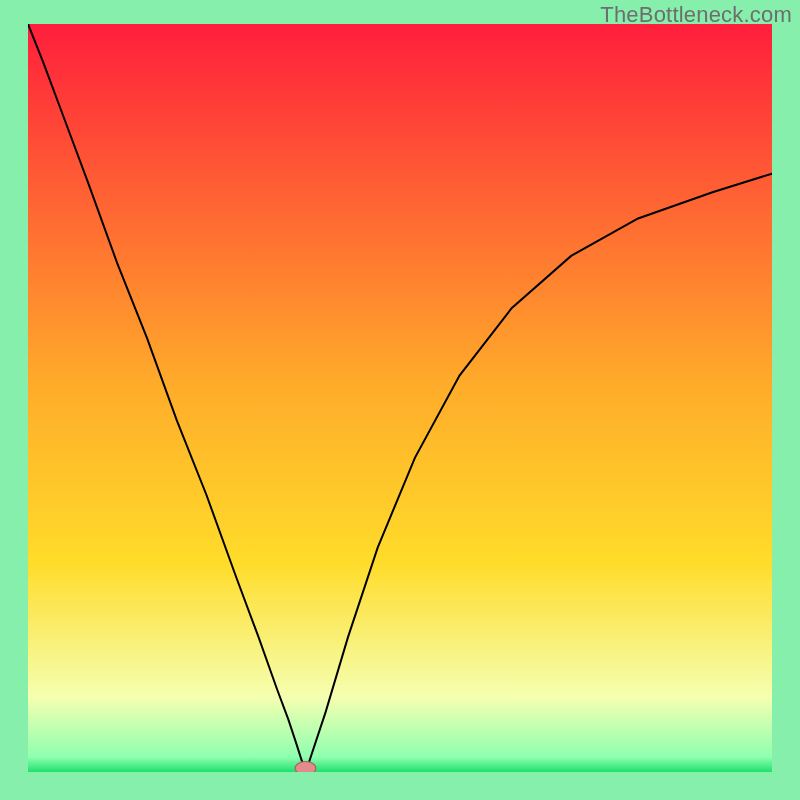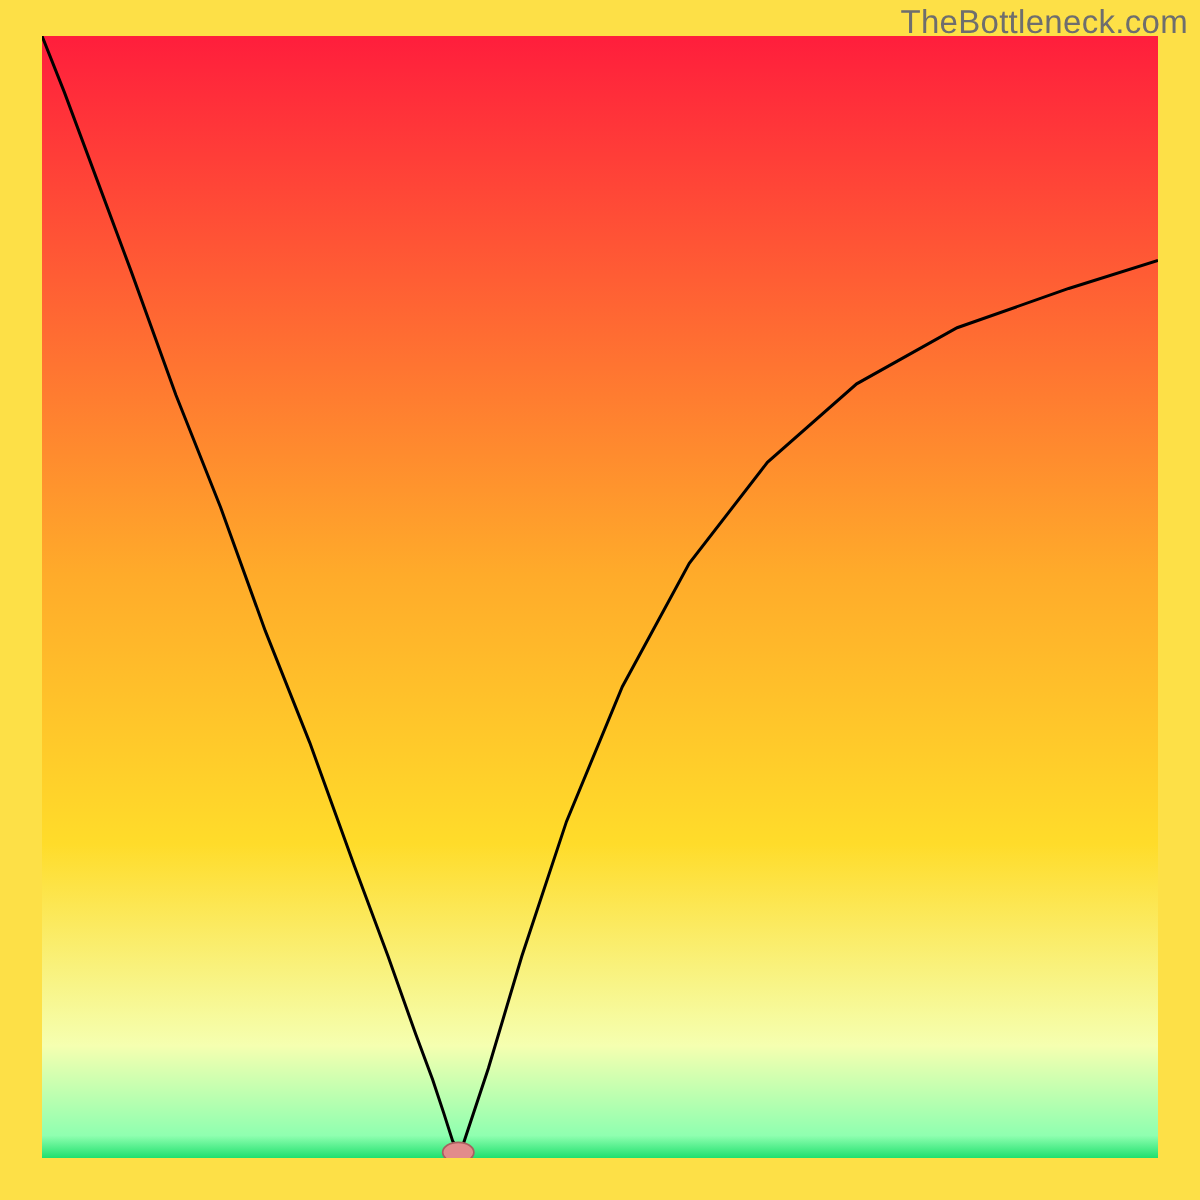--- a/index.html
+++ b/index.html
@@ -8,21 +8,21 @@
     width: 800px;
     height: 800px;
     background: #000;
     font-family: Arial, Helvetica, sans-serif;
     overflow: hidden;
   }
   .frame {
     position: relative;
     width: 800px;
     height: 800px;
-    background: #fde047;
+    background: #86efac;
   }
   .watermark {
     position: absolute;
     top: 2px;
     right: 8px;
     color: #6e6e6e;
     font-size: 22px;
     font-weight: 500;
     letter-spacing: 0.2px;
     z-index: 20;

